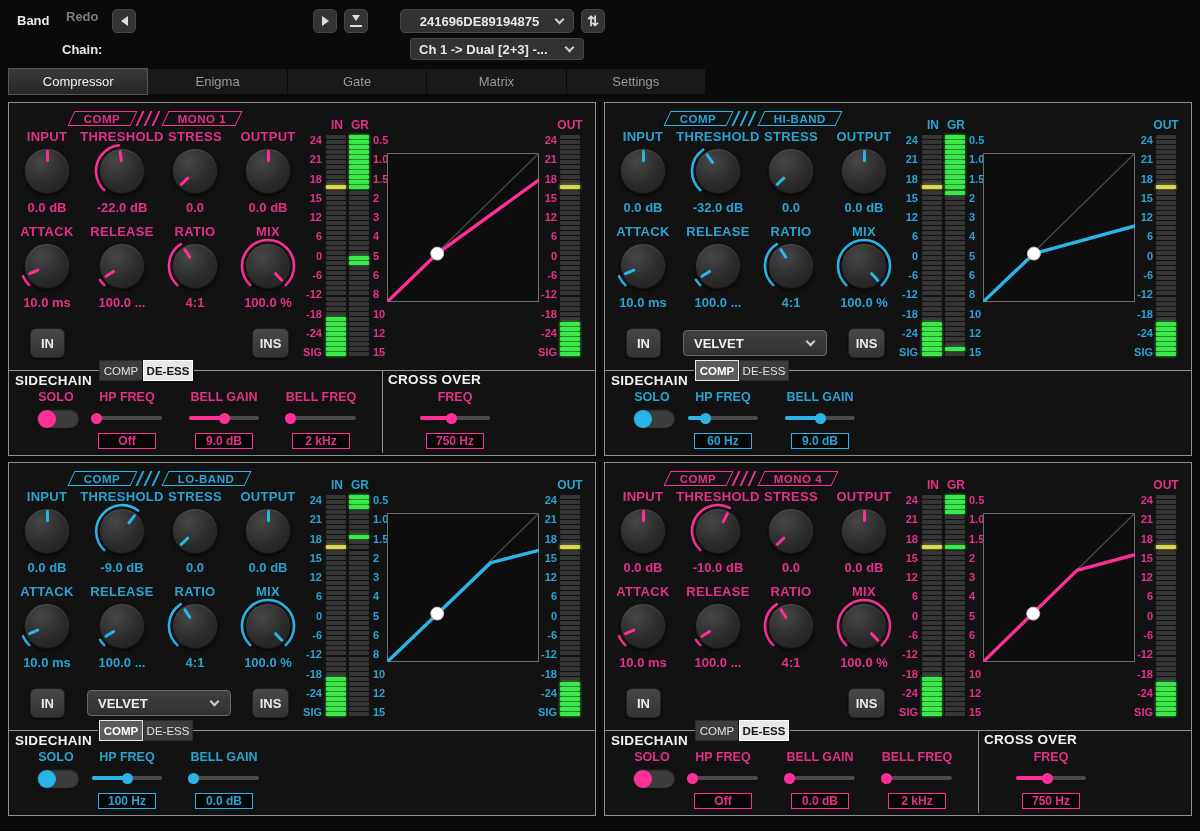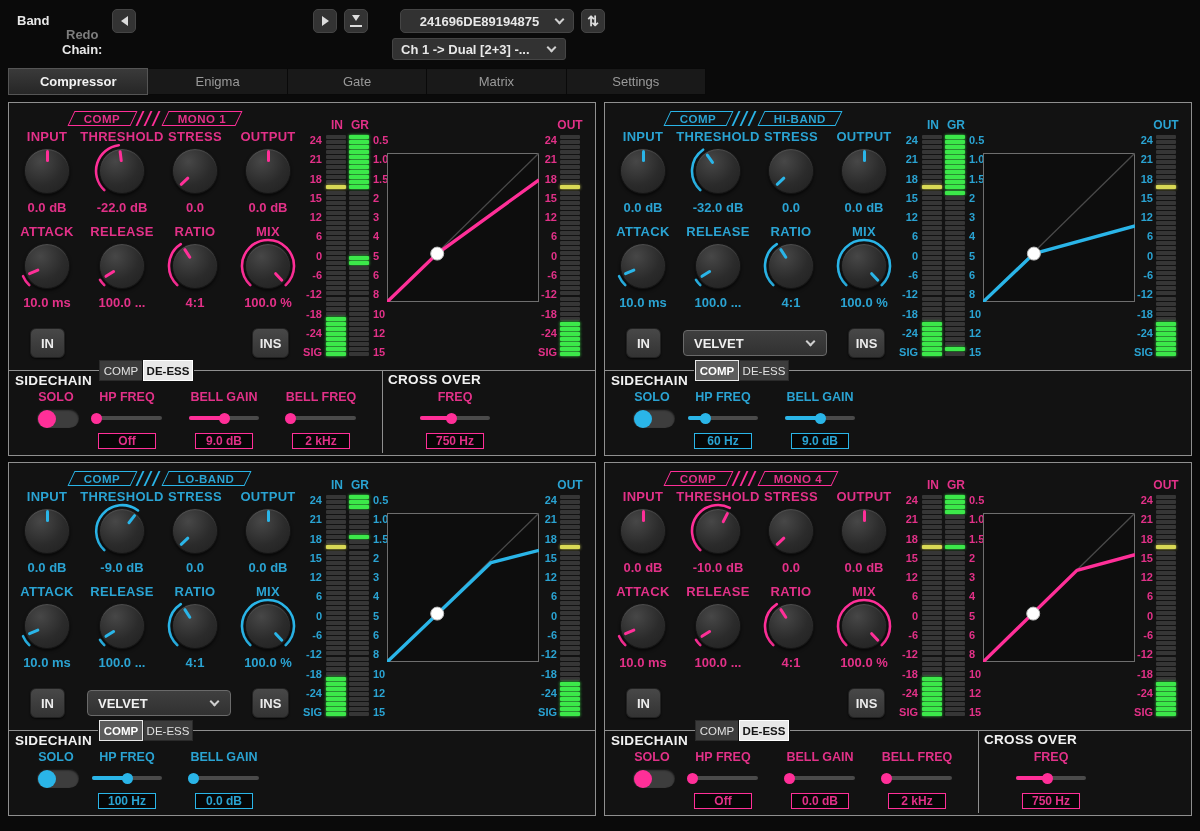--- a/index.html
+++ b/index.html
@@ -27,21 +27,21 @@
     border:4px solid transparent; border-top:6px solid #ddd; }
   .tray-glyph:after { content:""; position:absolute; left:0; bottom:0; width:12px; height:2px; background:#ddd; }
   .sort-glyph { color:#ddd; font-size:14px; font-weight:bold; line-height:1; }
 
   
   #tabbar { position:relative; margin-left:8px; width:698px; height:27px; display:flex; }
   .tab { flex:1; background:#191919; border:1px solid #090909; border-left:none;
     color:#9a9a9a; font-size:13px; display:flex; align-items:center; justify-content:center;
     cursor:pointer; }
   .tab:first-child { border-left:1px solid #090909; }
-  .tab.active { background:linear-gradient(#3a3a3a,#262626); color:#f2f2f2; font-weight:bold;
+  .tab.active { background:linear-gradient(#3a3a3a,#262626); color:#f2f2f2; font-weight:normal;
     border-color:#555; }
 
   
   #grid { position:relative; margin:7px 8px 0 8px; display:grid;
     grid-template-columns:588px 588px; grid-template-rows:354px 354px; gap:6px 8px; }
   .panel { position:relative; background:#121212; border:1px solid #8f8f8f; overflow:hidden; }
 
   .klabel { position:absolute; width:84px; text-align:center; font-size:13px; font-weight:bold;
     color:var(--accd); letter-spacing:.3px; }
   .kvalue { position:absolute; width:84px; text-align:center; font-size:13px; font-weight:bold;
@@ -105,42 +105,42 @@
     letter-spacing:.5px; }
   .badge .stripes { display:flex; margin:0 5px; gap:3px; }
   .badge .stripes i { width:5px; height:15px; border-left:2px solid var(--acc);
     transform:skewX(-25deg); }
 </style>
 </head>
 <body>
 
 <div id="toolbar">
   <span class="tb-text" style="left:17px; top:13px;">Band</span>
-  <span class="tb-text dim" style="left:66px; top:27px;">Redo</span>
+  <span class="tb-text dim" style="left:66px; top:9px;">Redo</span>
 
   <div class="tb-btn" style="left:112px; top:9px; width:24px;">
     <span class="tri left"></span>
   </div>
   <div class="tb-btn" style="left:313px; top:9px; width:24px;">
     <span class="tri right"></span>
   </div>
   <div class="tb-btn" style="left:344px; top:9px; width:24px;">
     <span class="tray-glyph"></span>
   </div>
 
   <div class="tb-dd" style="left:400px; top:9px; width:174px;">
     <span class="lbl">241696DE89194875</span>
     <span class="chev"></span>
   </div>
   <div class="tb-btn" style="left:581px; top:9px; width:24px;">
     <span class="sort-glyph">⇅</span>
   </div>
 
   <span class="tb-text" style="left:62px; top:42px;">Chain:</span>
-  <div class="tb-dd" style="left:392px; top:38px; width:174px; height:22px; border-radius:3px;">
+  <div class="tb-dd" style="left:410px; top:38px; width:174px; height:22px; border-radius:3px;">
     <span class="lbl" style="text-align:left;">Ch 1 -&gt; Dual [2+3] -...</span>
     <span class="chev"></span>
   </div>
 </div>
 
 <div id="tabbar">
   <div class="tab active">Compressor</div>
   <div class="tab">Enigma</div>
   <div class="tab">Gate</div>
   <div class="tab">Matrix</div>

